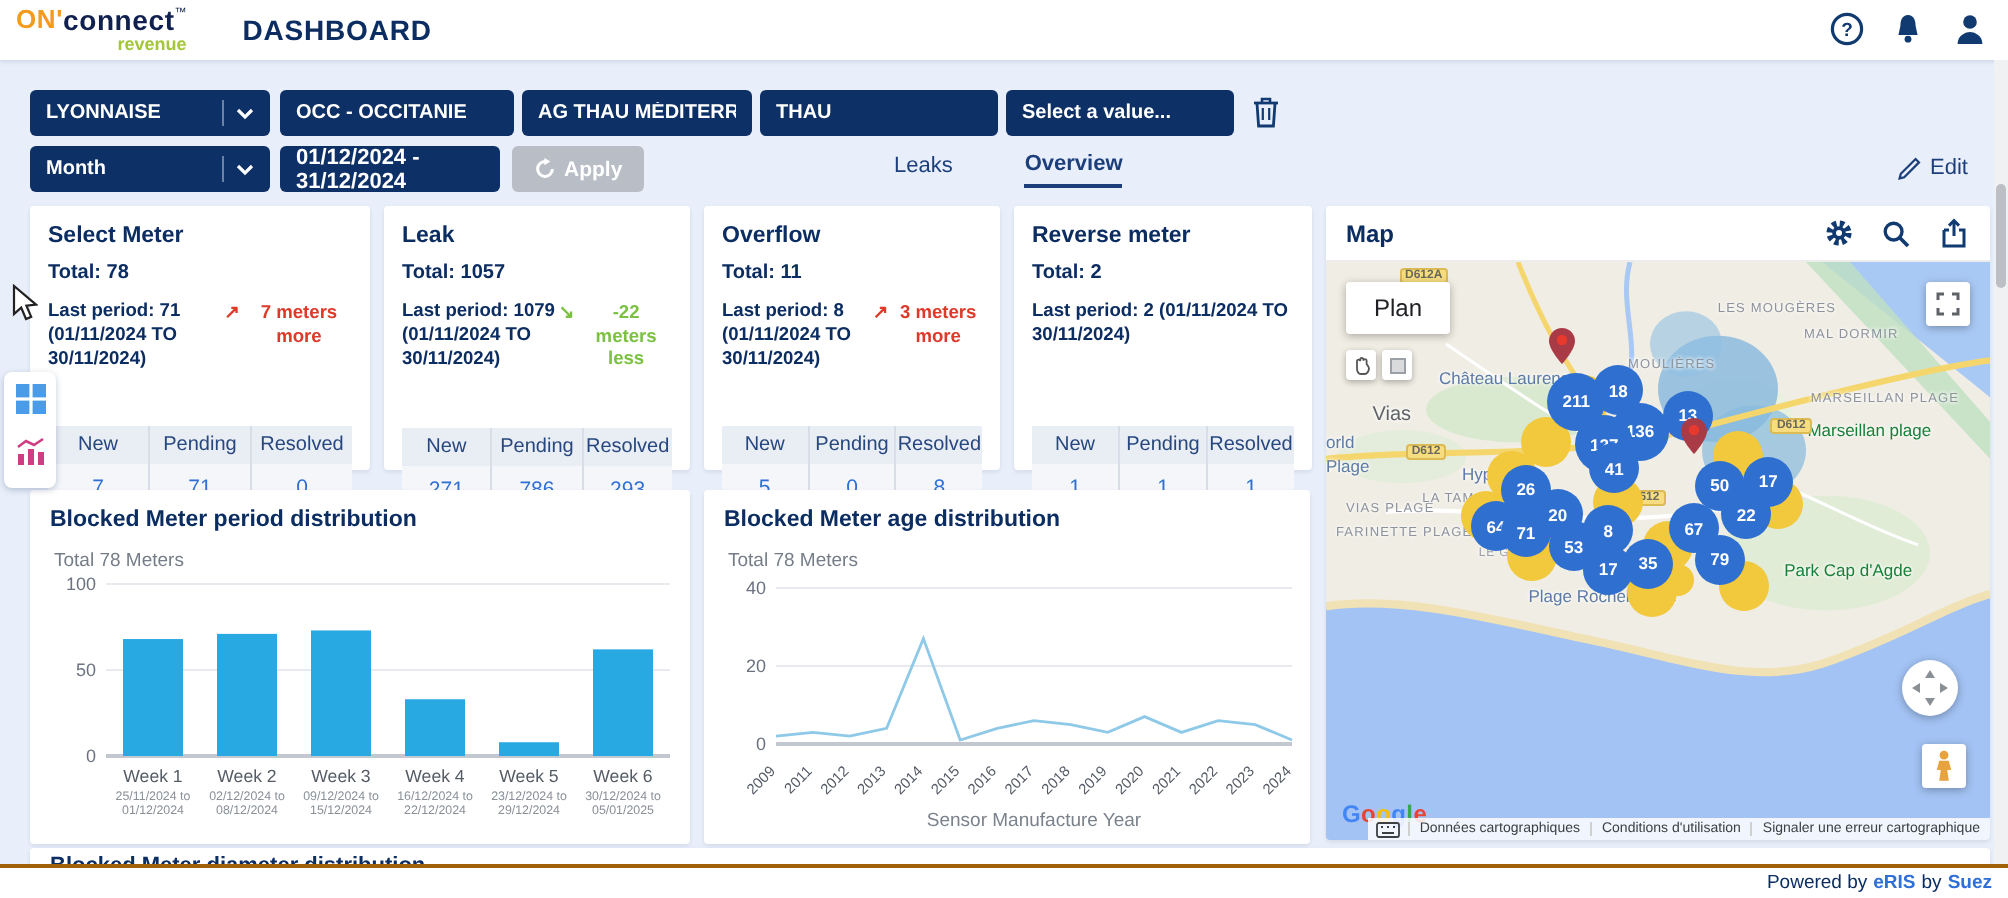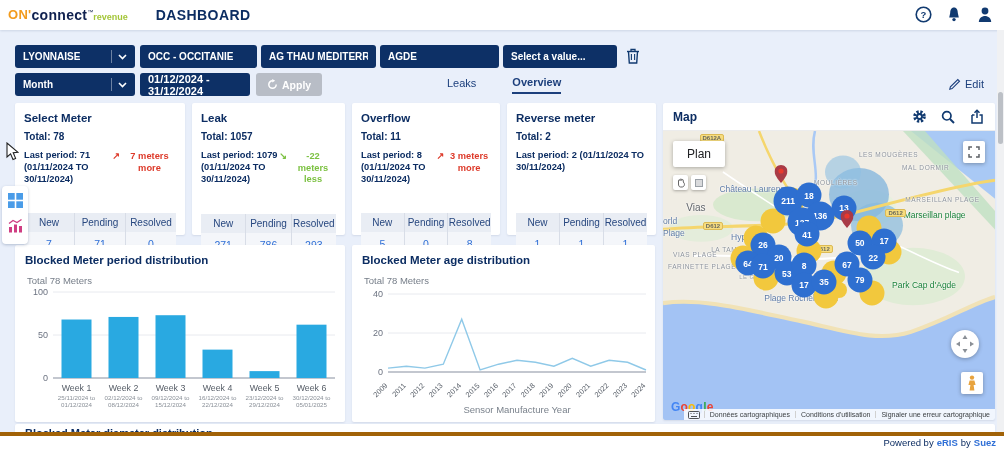--- a/index.html
+++ b/index.html
@@ -2,21 +2,21 @@
 <html><head>
 <meta charset="utf-8">
 <style>
   * { margin:0; padding:0; box-sizing:border-box; }
   html,body { width:1004px; height:449px; overflow:hidden; }
   body { font-family:"Liberation Sans", sans-serif; background:#e9effa; position:relative; }
 
   
   .topbar { position:absolute; left:0; top:0; width:1004px; height:30px; background:#ffffff;
             box-shadow:0 1px 2px rgba(20,40,90,.12); z-index:20; display:flex; align-items:center; }
-  .logo { margin-left:8px; display:flex; flex-direction:row; line-height:1; }
+  .logo { margin-left:8px; display:flex; flex-direction:column; line-height:1; }
   .logo-row { display:flex; align-items:flex-start; }
   .logo-on { color:#f29b1d; font-weight:800; font-size:13px; letter-spacing:.3px; }
   .logo-connect { color:#10214f; font-weight:800; font-size:14px; letter-spacing:.3px; }
   .logo-tm { color:#10214f; font-size:6px; margin-top:1px; }
   .logo-revenue { color:#a4c639; font-weight:700; font-size:9px; align-self:flex-end; margin-top:1px; }
   .page-title { color:#0c2d62; font-weight:800; font-size:14px; letter-spacing:.4px; margin-left:28px; }
   .topbar-icons { position:absolute; right:10px; top:5px; display:flex; gap:13px; align-items:center; }
   .tb-icon { width:18px; height:18px; display:flex; align-items:center; justify-content:center; cursor:pointer; }
 
   
@@ -112,21 +112,21 @@
   .google-logo { position:absolute; left:8px; bottom:6px; z-index:5; font-size:12px; font-weight:700; letter-spacing:.2px; }
   .g0{color:#4285F4}.g1{color:#EA4335}.g2{color:#FBBC05}.g3{color:#4285F4}.g4{color:#34A853}.g5{color:#EA4335}
   .attribution { position:absolute; right:0; bottom:0; height:11px; background:rgba(255,255,255,.85); z-index:5;
                  display:flex; align-items:center; gap:0; }
   .attr-item { font-size:7px; color:#3c4043; padding:0 5px; border-left:1px solid #d0d0d0; cursor:pointer; }
   .attr-item:first-of-type { border-left:none; }
   .kbd-box { display:flex; align-items:center; padding:0 4px; cursor:pointer; }
 
   
   .footer { position:absolute; left:0; top:432px; width:1004px; height:17px; background:#fff;
-            border-top:4px solid #a16207; display:flex; align-items:center; justify-content:flex-end;
+            border-top:2px solid #a16207; display:flex; align-items:center; justify-content:flex-end;
             padding-right:8px; gap:3px; z-index:21; }
   .footer span { font-size:9.5px; }
   .f-dark { color:#0c2d62; }
   .f-blue { color:#2f6fd6; font-weight:700; }
 
   .side-toolbar { position:absolute; left:2px; top:186px; width:26px; height:58px; background:#fff; border-radius:4px;
                   box-shadow:0 1px 3px rgba(16,42,90,.25); display:flex; flex-direction:column; align-items:center;
                   justify-content:space-evenly; z-index:15; }
   .scrollbar { position:absolute; right:0; top:30px; width:7px; height:402px; background:#f0f1f3; z-index:22; }
   .scroll-thumb { position:absolute; left:1px; top:62px; width:5px; height:52px; background:#bcc0c6; border-radius:3px; cursor:pointer; }
@@ -174,21 +174,21 @@
       <polyline points="1,1 4.5,4.5 8,1" fill="none" stroke="#fff" stroke-width="1.6"></polyline>
     </svg>
 </div>
 <div class="nav-select" style="left:140px;top:45px;width:117px">
   <span class="sel-label">OCC - OCCITANIE</span>
 </div>
 <div class="nav-select" style="left:261px;top:45px;width:115px">
   <span class="sel-label">AG THAU MÉDITERRANÉE</span>
 </div>
 <div class="nav-select" style="left:380px;top:45px;width:119px">
-  <span class="sel-label">AGDE</span>
+  <span class="sel-label">THAU</span>
 </div>
 <div class="nav-select" style="left:503px;top:45px;width:114px">
   <span class="sel-label">Select a value...</span>
 </div>
 <span class="trash-btn">
   <svg width="14" height="16" viewBox="0 0 14 16">
       <path d="M1,3.5 H13" stroke="#113a70" stroke-width="1.4"></path>
       <path d="M5,3 V1.5 H9 V3" fill="none" stroke="#113a70" stroke-width="1.3"></path>
       <path d="M2.5,3.8 L3.3,15 H10.7 L11.5,3.8" fill="none" stroke="#113a70" stroke-width="1.4"></path>
       <path d="M5.4,6 v6 M8.6,6 v6" stroke="#113a70" stroke-width="1.1"></path>

